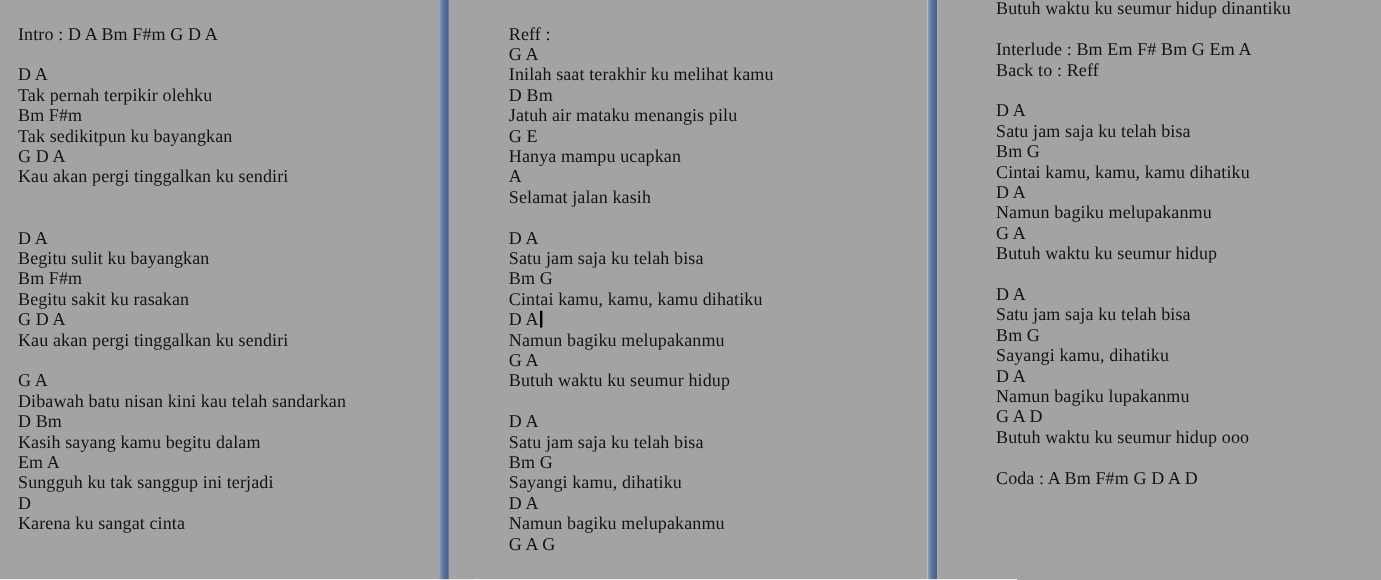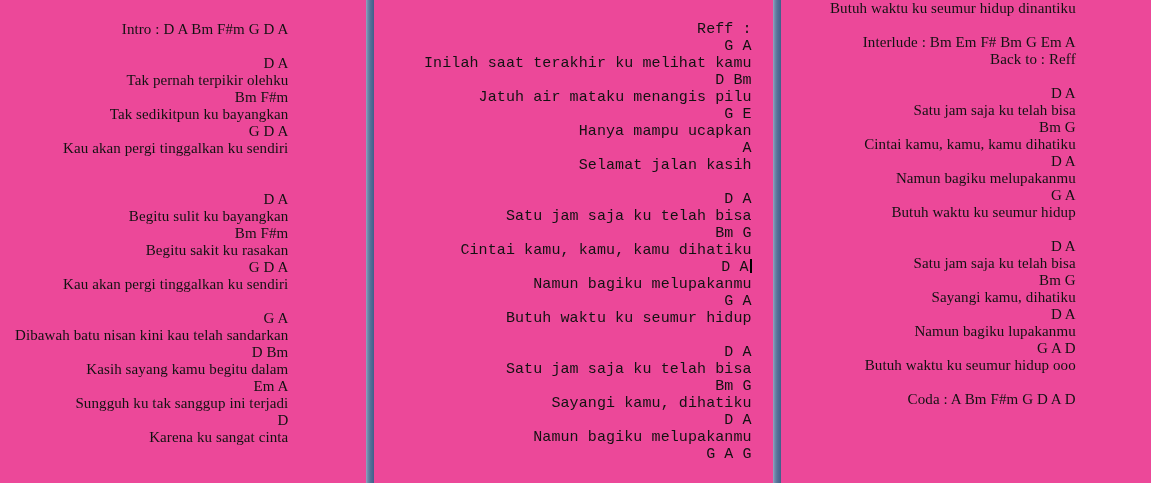--- a/index.html
+++ b/index.html
@@ -12,25 +12,24 @@
     width: 1151px;
     height: 483px;
     background: #ffffff;
     overflow: hidden;
     font-family: "Liberation Serif", "DejaVu Serif", serif;
   }
   .page {
     position: absolute;
     top: 0;
     height: 483px;
-    background: #ec4899;
-    text-align: right;
+    background: #a3a3a3;
   }
   #page-1 { left: 0px;   width: 394px; }
-  #page-2 { left: 374px; width: 399px; font-family: Liberation Mono, monospace; }
+  #page-2 { left: 374px; width: 399px; }
   #page-3 { left: 781px; width: 370px; }
   .page-text {
     position: absolute;
     font-size: 15px;
     line-height: 17px;
     color: #121212;
     white-space: pre;
     letter-spacing: 0.1px;
   }
   #page-1 .page-text { left: 15px; top: 21px; }

